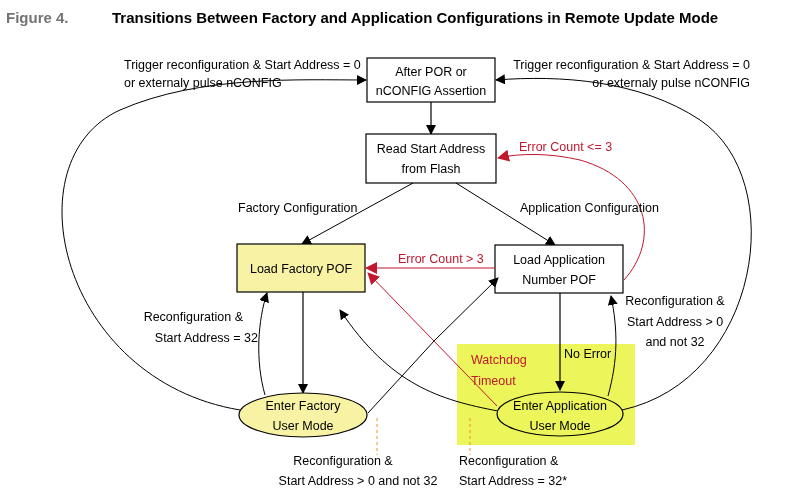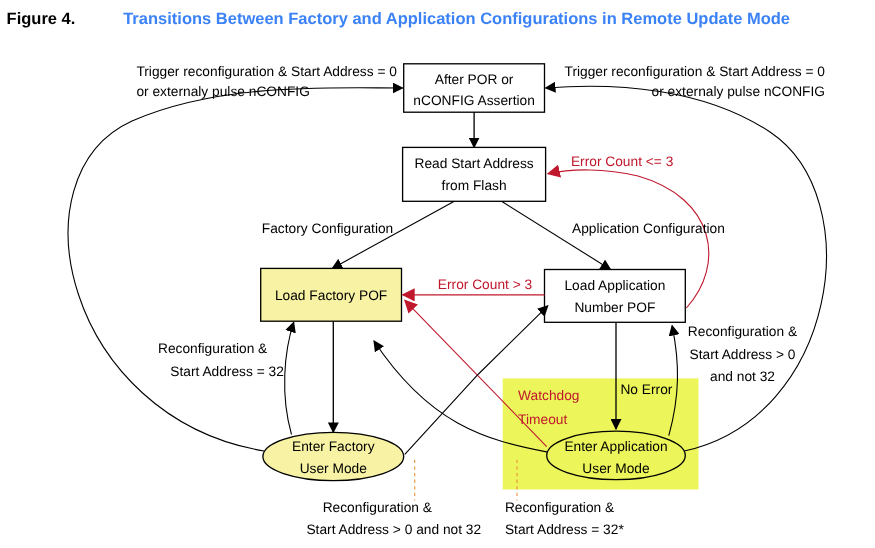--- a/index.html
+++ b/index.html
@@ -1,21 +1,21 @@
 <!DOCTYPE html>
 <html><head>
 <meta charset="utf-8">
 <style>
   html, body { margin: 0; padding: 0; background: #ffffff; }
   body { width: 795px; height: 498px; position: relative; overflow: hidden;
          font-family: "Liberation Sans", sans-serif; }
-  .fig-num { position: absolute; left: 6px; top: 9px; font-weight: bold; color: #000000;
+  .fig-num { position: absolute; left: 6px; top: 9px; font-weight: bold; color: #737373;
              font-size: 15px; }
   .fig-title { position: absolute; left: 112px; top: 9px; width: 640px; font-weight: bold;
-               color: #3b82f6; font-size: 15px; line-height: 18px; }
+               color: #000000; font-size: 15px; line-height: 18px; }
   svg { position: absolute; left: 0; top: 0; }
   .lbl { font-family: "Liberation Sans", sans-serif; font-size: 12.5px; fill: #000; }
   .red { fill: #c0182d; }
   .boxtxt { font-family: "Liberation Sans", sans-serif; font-size: 12.5px; fill: #000; }
 </style>
 </head>
 <body>
 
 <div class="fig-num">Figure 4.</div>
 <div class="fig-title">Transitions Between Factory and Application Configurations in Remote Update Mode</div>

